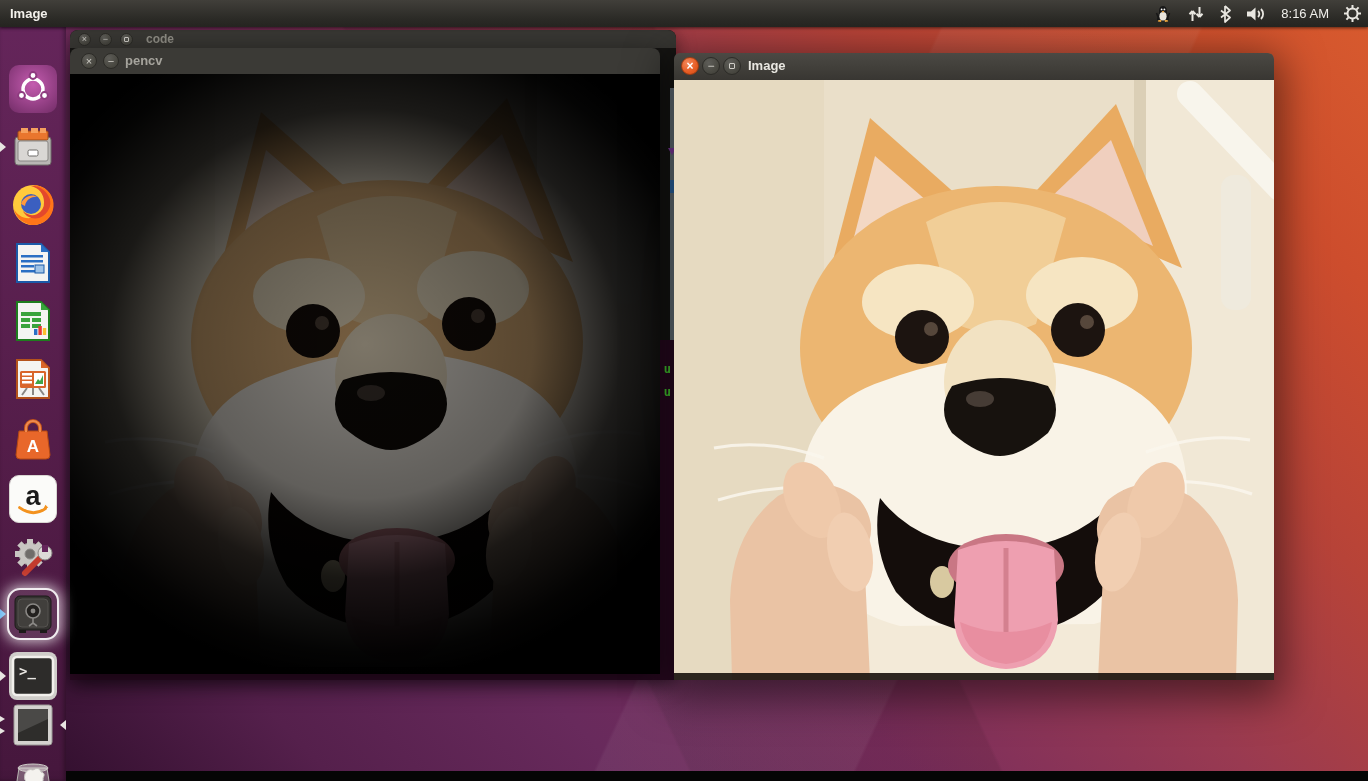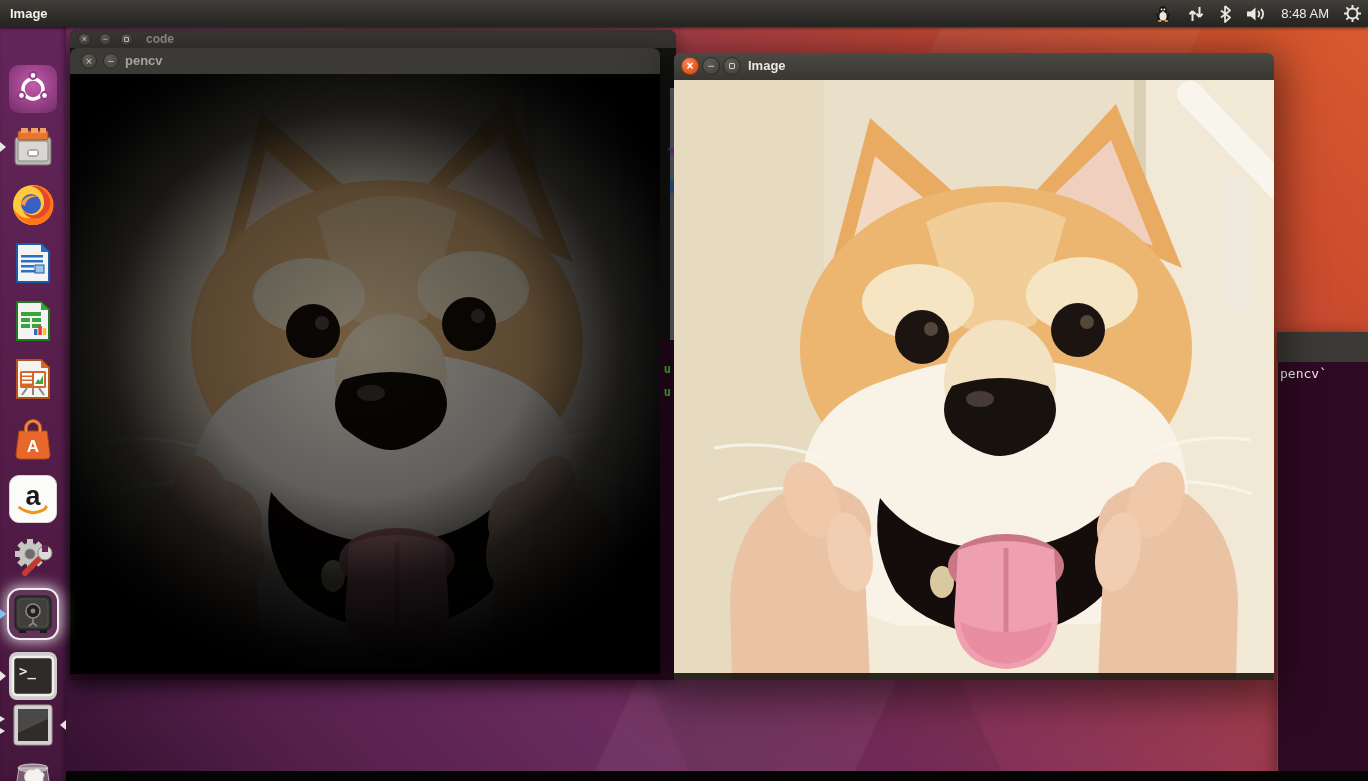--- a/index.html
+++ b/index.html
@@ -81,26 +81,20 @@
   .rterm-tb { height:30px; background:#3b3a36; }
   .rterm-body { position:absolute; left:0; right:0; top:30px; bottom:0; background:#2f0a24; border-left:1px solid #555; }
   .rterm-text { position:absolute; left:2px; top:4px; color:#f2f0ee; font:13px "DejaVu Sans Mono", monospace; }
 </style>
 </head>
 <body>
 
 <div class="screen">
   <div class="facet"></div>
 
-  <div class="rterm">
-    <div class="rterm-tb tb-unfocused"></div>
-    <div class="rterm-body">
-      <div class="rterm-text">pencv`</div>
-    </div>
-  </div>
 
   <div class="code-win">
     <div class="code-tb tb tb-unfocused">
       <div class="wbtn" style="left:8px; top:3px; width:13px; height:13px; font-size:9px">
           <span>×</span>
         </div>
       <div class="wbtn" style="left:29px; top:3px; width:13px; height:13px; font-size:9px">
           <span>−</span>
         </div>
       <div class="wbtn" style="left:50px; top:3px; width:13px; height:13px">
@@ -345,21 +339,21 @@
         <path d="M5.5 16 V6 M5.5 6 L2.5 9.2 M5.5 6 L8.5 9.2" stroke="#e9e7e1" stroke-width="2" fill="none"></path>
         <path d="M12.5 2 V12 M12.5 12 L9.5 8.8 M12.5 12 L15.5 8.8" stroke="#e9e7e1" stroke-width="2" fill="none"></path>
       </svg>
       <svg width="12" height="18" viewBox="0 0 12 18">
         <path d="M6 1 L11 5.5 L2 12.5 M2 5.5 L11 12.5 L6 17 V1" stroke="#e9e7e1" stroke-width="1.7" fill="none" stroke-linejoin="round"></path>
       </svg>
       <svg width="22" height="18" viewBox="0 0 22 18">
         <path d="M2 6.5 H6 L10.5 2.5 V15.5 L6 11.5 H2 Z" fill="#e9e7e1"></path>
         <path d="M13 6 a4 4 0 0 1 0 6 M16 4 a7 7 0 0 1 0 10" stroke="#e9e7e1" stroke-width="1.8" fill="none"></path>
       </svg>
-      <div class="tray-time">8:48 AM</div>
+      <div class="tray-time">8:16 AM</div>
       <svg width="19" height="19" viewBox="0 0 19 19">
         <g stroke="#e9e7e1" stroke-width="2" fill="none">
           <circle cx="9.5" cy="9.5" r="5"></circle>
           <line x1="9.5" y1="1" x2="9.5" y2="4"></line>
             <line x1="9.5" y1="15" x2="9.5" y2="18"></line>
           <line x1="1" y1="9.5" x2="4" y2="9.5"></line>
             <line x1="15" y1="9.5" x2="18" y2="9.5"></line>
           <line x1="3.4" y1="3.4" x2="5.6" y2="5.6"></line>
             <line x1="13.4" y1="13.4" x2="15.6" y2="15.6"></line>
           <line x1="15.6" y1="3.4" x2="13.4" y2="5.6"></line>

